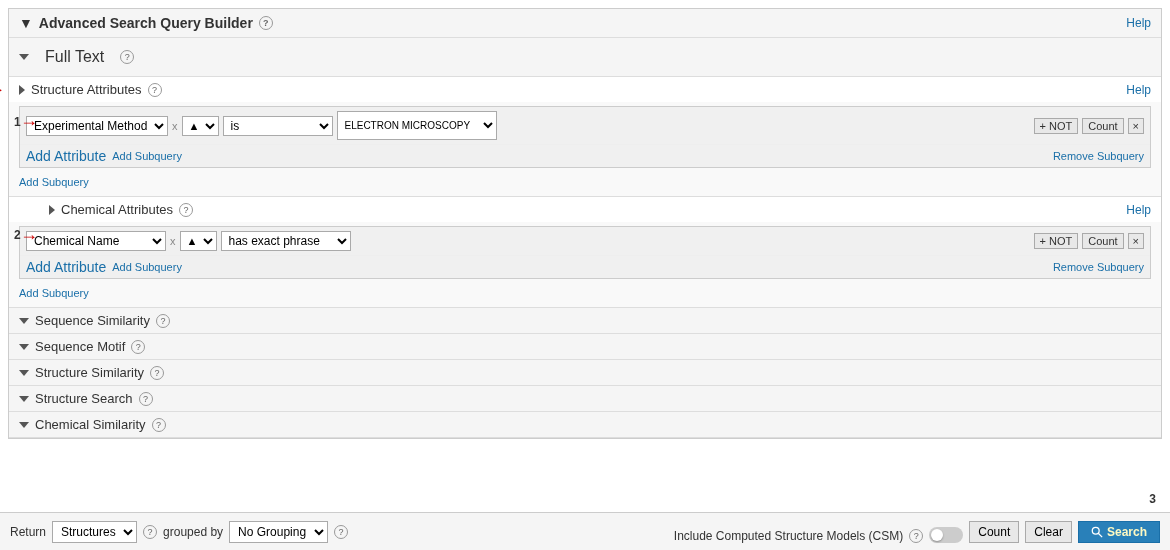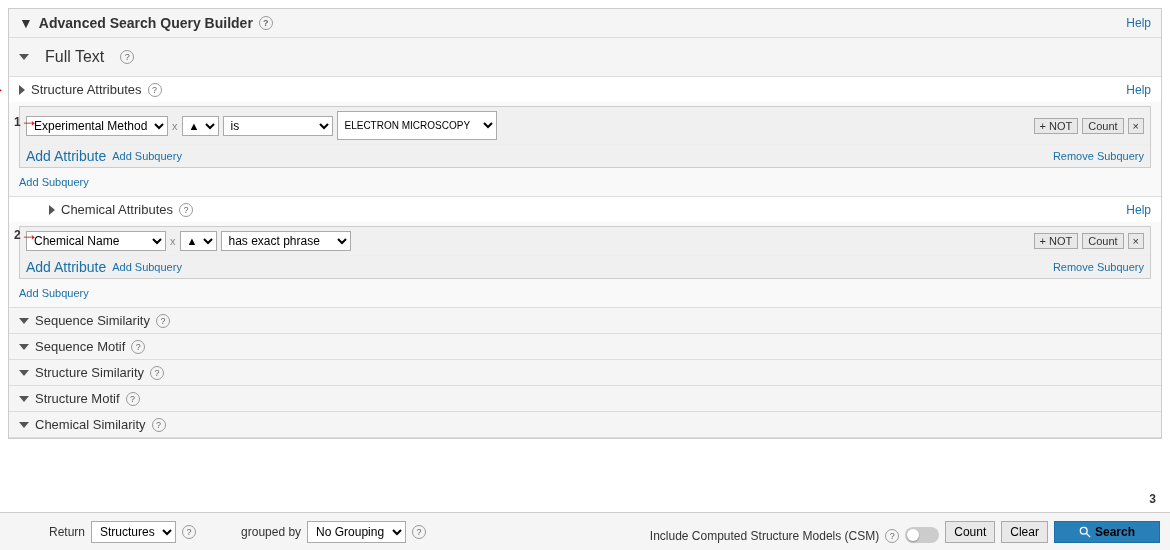--- a/index.html
+++ b/index.html
@@ -192,21 +192,20 @@
       background: #f5f5f5;
       border-top: 1px solid #ccc;
       display: flex;
       align-items: center;
       padding: 0 10px;
       gap: 6px;
     }
     .footer-label {
       font-size: 12px;
       color: #333;
-      margin-left: 39px;
     }
     .footer-select {
       font-size: 12px;
       padding: 2px 4px;
       border: 1px solid #aaa;
       background: #fff;
       cursor: pointer;
     }
     .csm-toggle {
       display: flex;
@@ -245,24 +244,24 @@
     }
     .btn-clear-footer {
       font-size: 12px;
       padding: 3px 8px;
       border: 1px solid #aaa;
       background: #e8e8e8;
       cursor: pointer;
     }
     .btn-search-footer {
       font-size: 12px;
-      padding: 3px 24px;
+      padding: 3px 12px;
       border: 1px solid #1a6fa8;
       background: #2980b9;
-      color: #000000;
+      color: #fef9c3;
       cursor: pointer;
       display: flex;
       align-items: center;
       gap: 4px;
       font-weight: bold;
     }
     .search-icon-svg {
       width: 12px;
       height: 12px;
       fill: none;
@@ -448,21 +447,21 @@
     <div class="collapsed-header">
       <span class="triangle-down"></span>
       <span>Structure Similarity</span>
       <span class="question-mark">?</span>
     </div>
   </div>
 
   <div class="collapsed-section">
     <div class="collapsed-header">
       <span class="triangle-down"></span>
-      <span>Structure Motif</span>
+      <span>Structure Search</span>
       <span class="question-mark">?</span>
     </div>
   </div>
 
   <div class="collapsed-section">
     <div class="collapsed-header">
       <span class="triangle-down"></span>
       <span>Chemical Similarity</span>
       <span class="question-mark">?</span>
     </div>

